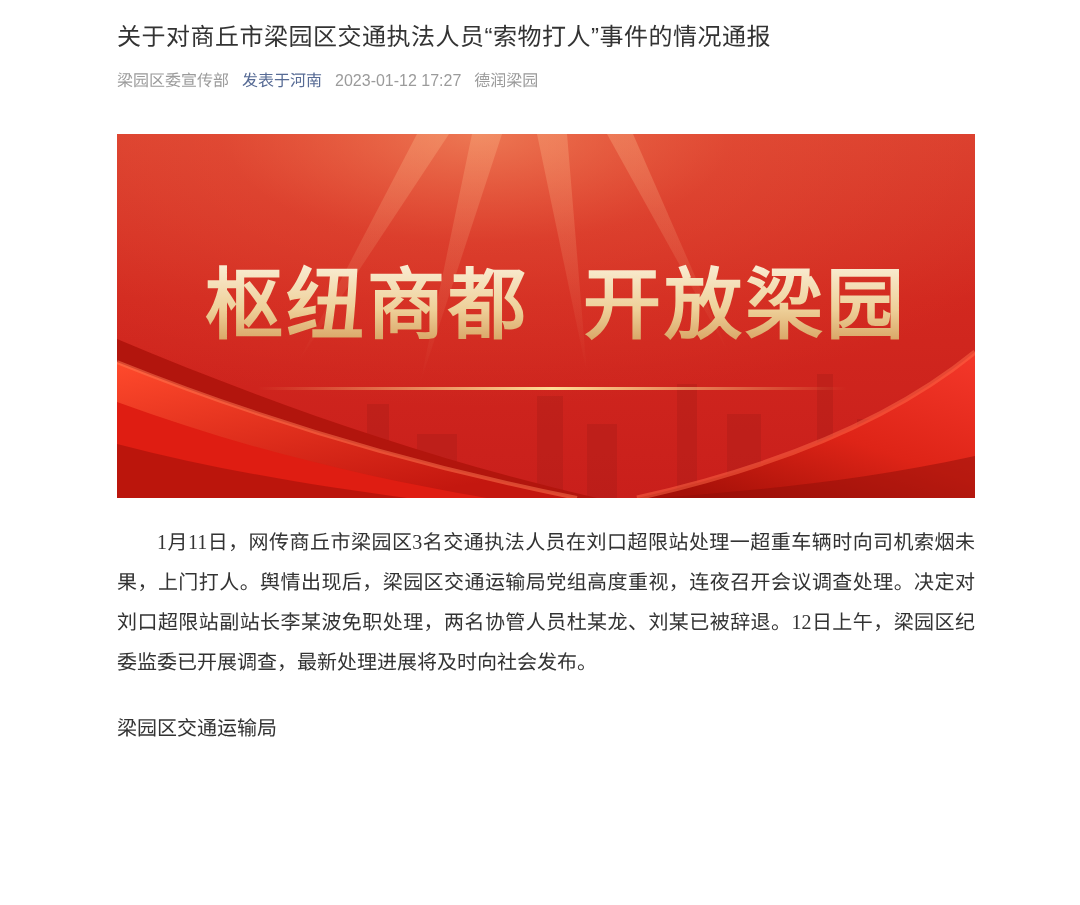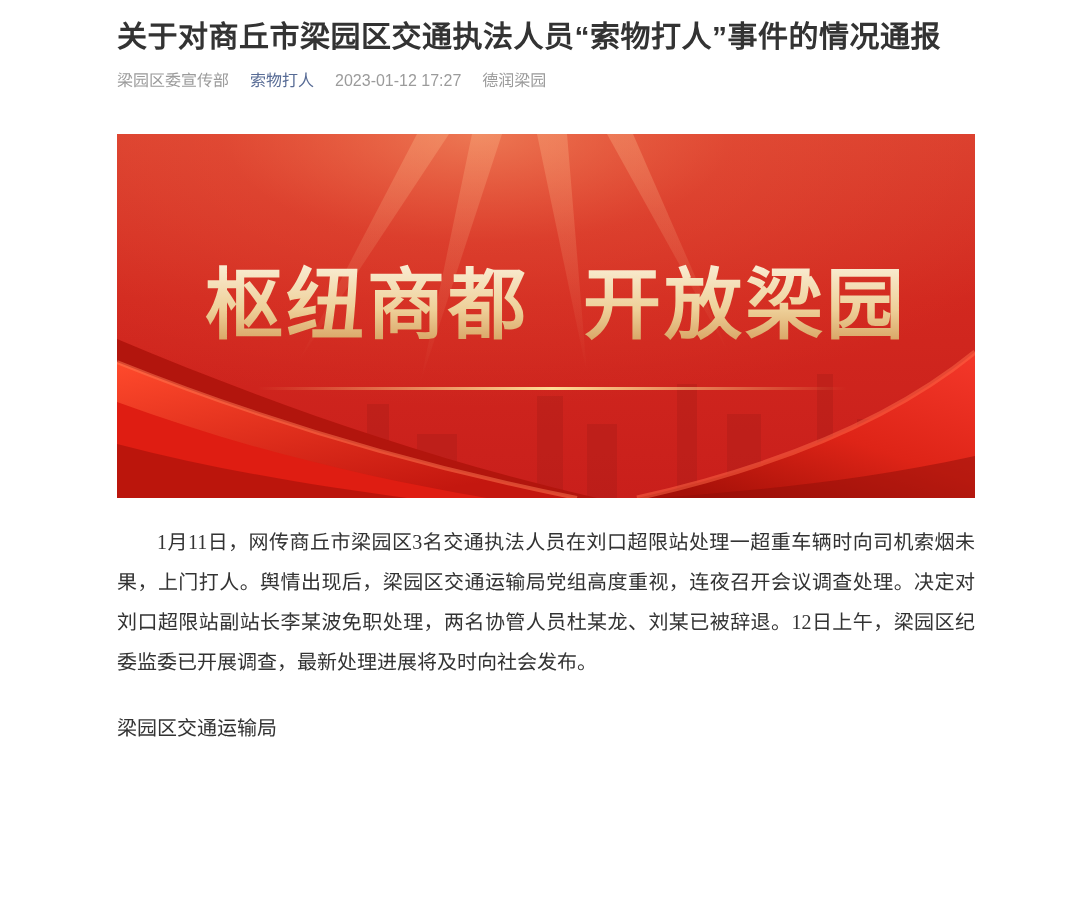--- a/index.html
+++ b/index.html
@@ -16,33 +16,33 @@
   body{
     height:905px;
     font-family:"Liberation Sans","DejaVu Sans",sans-serif;
     color:var(--body-text,#333);
     overflow:hidden;
   }
   .article{
     padding:21px 105px 0 117px;
   }
   .article-title{
-    font-size:30px;
-    font-weight:700;
+    font-size:24px;
+    font-weight:400;
     line-height:32px;
     color:var(--title-text,#333);
     letter-spacing:0.5px;
   }
   .article-meta{
     margin-top:17px;
     font-size:16px;
     line-height:22px;
     color:var(--meta-text,#9b9b9b);
     display:flex;
-    gap:21px;
+    gap:13px;
     white-space:nowrap;
   }
   .meta-account{
     color:var(--link-blue,#576b95);
     text-decoration:none;
     cursor:pointer;
   }
   
   .banner{
     position:relative;
@@ -92,21 +92,21 @@
 </style>
 </head>
 <body>
 
 <div class="article">
 
   <h1 class="article-title">关于对商丘市梁园区交通执法人员“索物打人”事件的情况通报</h1>
 
   <div class="article-meta">
     <span>梁园区委宣传部</span>
-    <a class="meta-account">索物打人</a>
+    <a class="meta-account">发表于河南</a>
     <span>2023-01-12 17:27</span>
     <span>德润梁园</span>
   </div>
 
   <figure class="banner">
     <svg viewBox="0 0 858 364" width="858" height="364" preserveAspectRatio="none" aria-hidden="true">
       <defs>
         <linearGradient id="bg" x1="0" y1="0" x2="0" y2="1">
           <stop offset="0" stop-color="#da3c2c"></stop>
           <stop offset="0.45" stop-color="#d2281f"></stop>

